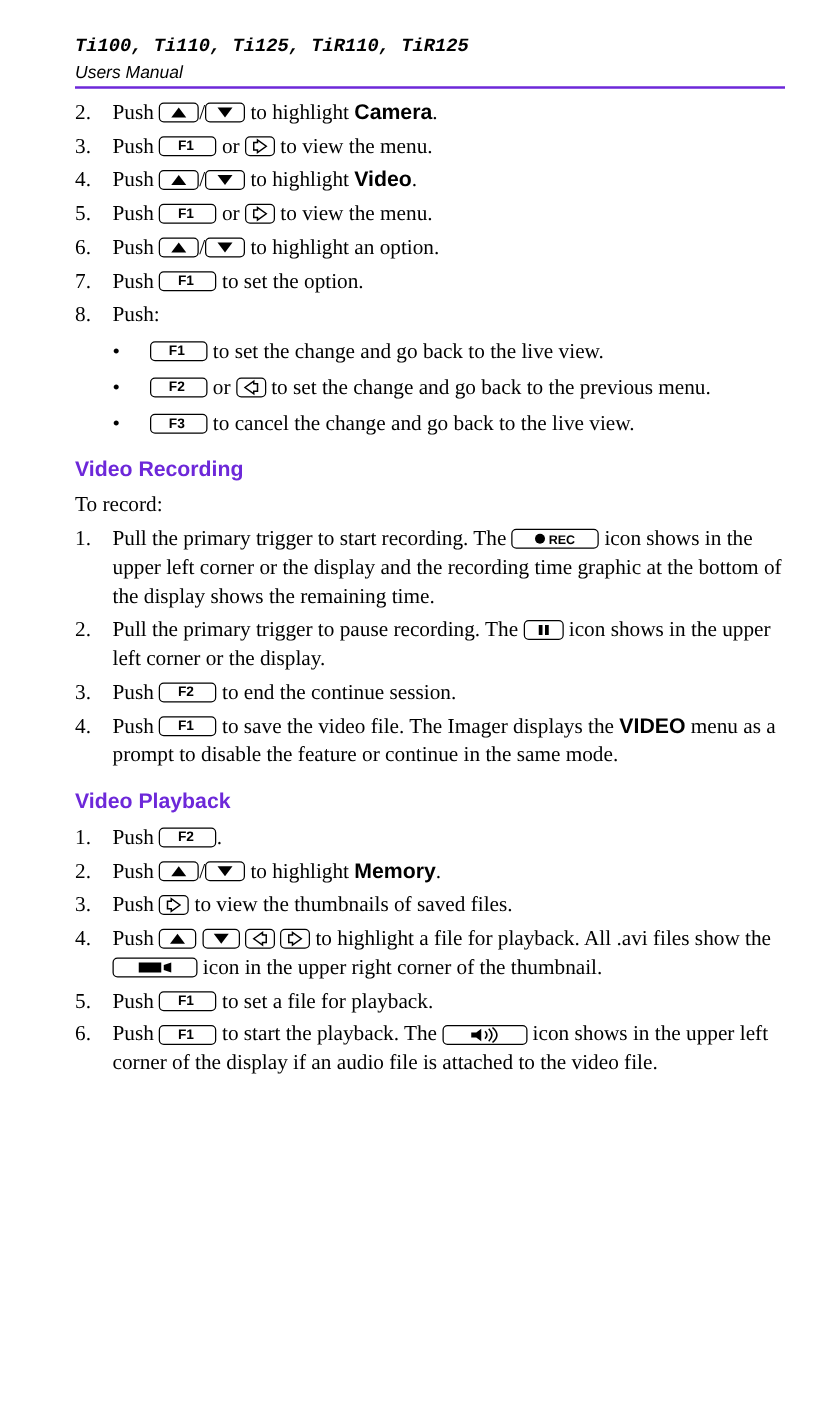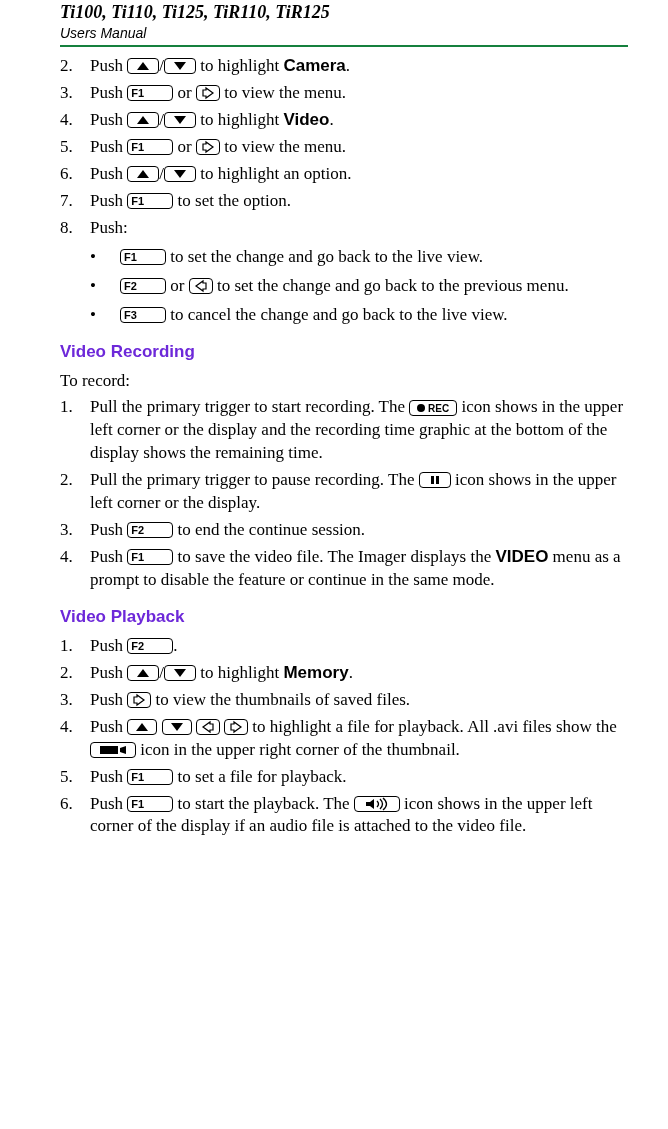--- a/index.html
+++ b/index.html
@@ -10,43 +10,43 @@
     width: 668px;
     font-family: "Times New Roman", Times, serif;
     font-size: 17px;
     color: #000;
     line-height: 1.35;
   }
   .page {
     padding: 0 40px 18px 60px;
     box-sizing: border-box;
   }
-  .hdr-line1 { font-style: italic; font-weight: bold; font-family: Liberation Serif, serif; font-size: 18px; margin-top: 0;}
-  .hdr-line2 { font-style: italic; font-family: Arial, Helvetica, sans-serif; font-size: 14px; border-bottom: 2px solid #15803d; padding-bottom: 2px; margin-bottom: 8px;}
+  .hdr-line1 { font-style: italic; font-weight: bold; font-family: Liberation Mono, monospace; font-size: 15px; margin-top: 28px;}
+  .hdr-line2 { font-style: italic; font-family: Arial, Helvetica, sans-serif; font-size: 14px; border-bottom: 2px solid #6d28d9; padding-bottom: 2px; margin-bottom: 8px;}
   .step { display: flex; margin: 4px 0; }
   .step .num { width: 30px; flex: 0 0 30px; }
   .step .body { flex: 1; }
   .bullet-row { display: flex; margin: 6px 0 6px 30px; }
   .bullet-row .dot { width: 30px; flex: 0 0 30px; }
   .bullet-row .body { flex: 1; }
   .section-red { color: #6d28d9; font-family: Arial, Helvetica, sans-serif; font-weight: bold; font-size: 17px; margin: 14px 0 6px 0;}
   .bold-sans { font-family: Arial, Helvetica, sans-serif; font-weight: bold; margin-top: 28px; }
   .pgnum { margin-top: 12px; font-size: 15px; }
   
   
   .key {
     display: inline-block;
     border: 1.5px solid #000;
     border-radius: 4px;
     background: #fff;
     font-family: Arial, Helvetica, sans-serif;
     font-size: 11px;
     font-weight: bold;
     line-height: 14px;
-    padding: 0 3px;
+    padding: 0 14px;
     min-width: 46px;
     height: 16px;
     vertical-align: middle;
     text-align: left;
     box-sizing: border-box;
     position: relative;
     top: -1px;
   }
   .key.sm { min-width: 20px; padding: 0 2px; text-align: center; }
   .key.icon { min-width: 30px; text-align: center; padding:0; }

